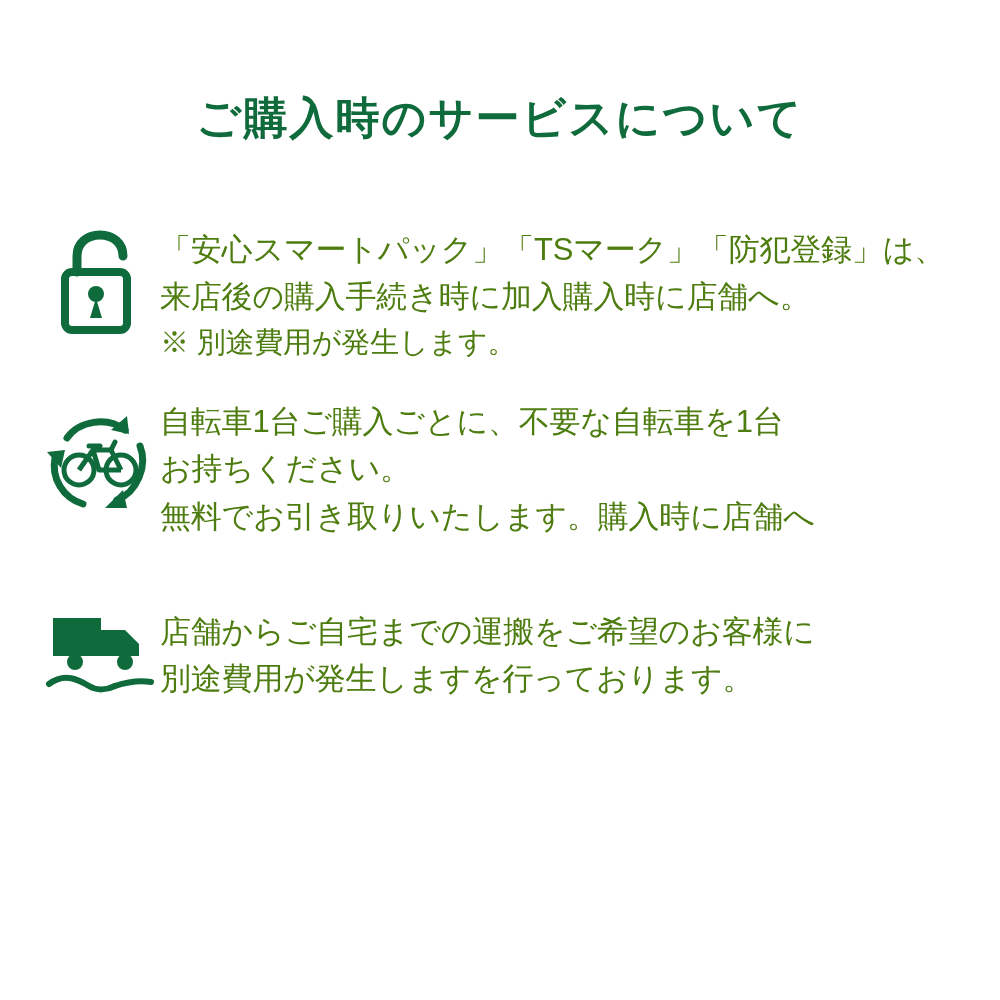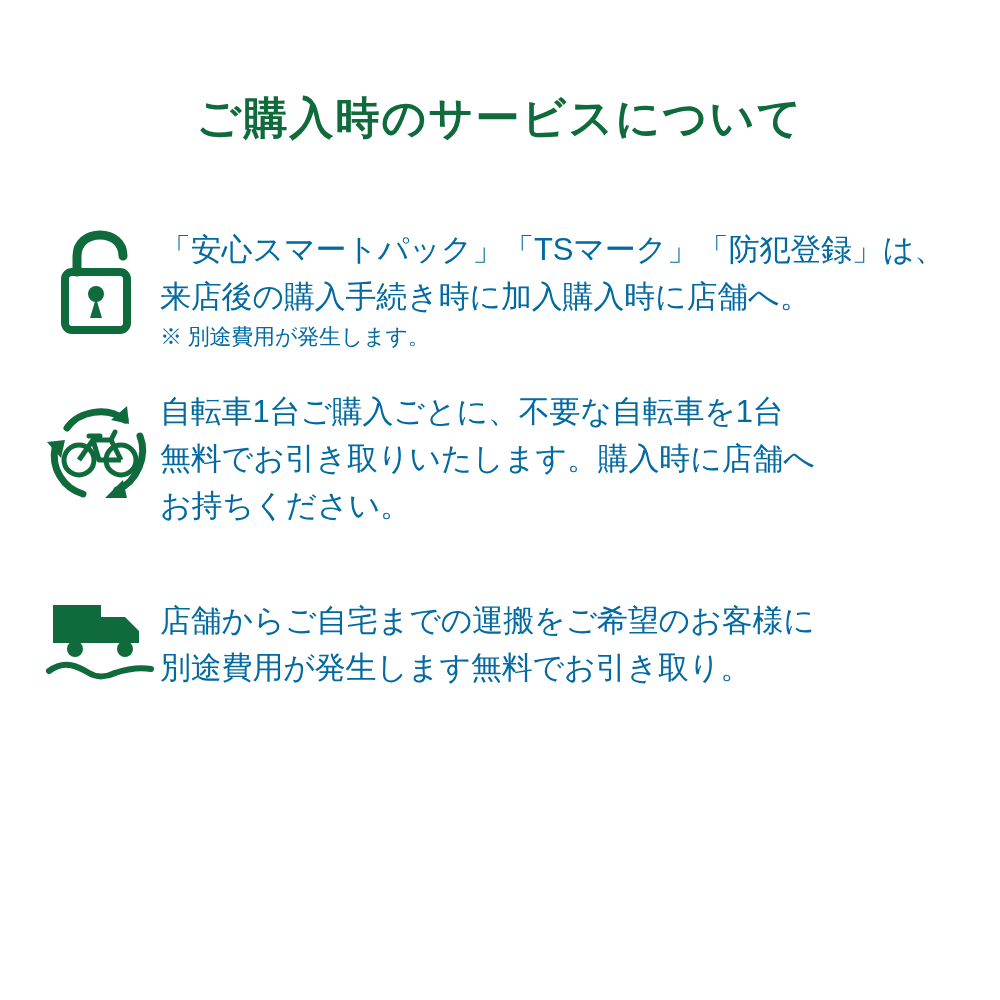--- a/index.html
+++ b/index.html
@@ -48,38 +48,38 @@
     min-width: 120px;
     display: flex;
     justify-content: center;
     align-items: flex-start;
     padding-top: 8px;
   }
   .text-cell {
     flex: 1;
     font-size: 31px;
     line-height: 1.52;
-    color: #0369a1;
+    color: #4d7c0f;
     letter-spacing: -0.2px;
   }
   .line {
     display: block;
     white-space: nowrap;
   }
   .b {
     font-weight: normal;
   }
   .small-note {
-    font-size: 22px;
+    font-size: 29px;
   }
   
   .item-smartpack .icon-cell { padding-top: 4px; }
   .item-recycle { margin-top: 34px; }
   .item-recycle .icon-cell { padding-top: 10px; }
-  .item-service-car { margin-top: 54px; }
+  .item-service-car { margin-top: 54px; align-items: flex-end; }
   .item-service-car .icon-cell { padding-top: 14px; }
   .item-service-car .text-cell { padding-top: 14px; }
   svg { display: block; }
 </style>
 </head>
 <body>
 
 <div class="page">
 
   <div class="title">ご購入時のサービスについて</div>
@@ -125,22 +125,22 @@
             <circle cx="76" cy="62" r="15" stroke="#0f6b3c" stroke-width="5" fill="none"></circle>
             <path d="M34 62 L48 42 L66 42 L76 62" stroke="#0f6b3c" stroke-width="5" fill="none" stroke-linejoin="round"></path>
             <path d="M48 42 L54 62 L76 62" stroke="#0f6b3c" stroke-width="5" fill="none" stroke-linejoin="round"></path>
             <path d="M44 38 L55 38" stroke="#0f6b3c" stroke-width="5" stroke-linecap="round"></path>
             <path d="M66 42 L70 34" stroke="#0f6b3c" stroke-width="5" stroke-linecap="round"></path>
           </svg>
         </span>
       </div>
       <div class="text-cell">
         <span class="line b">自転車1台ご購入ごとに、不要な自転車を1台</span>
+        <span class="line">お持ちください。</span>
         <span class="line"><span class="b">無料でお引き取り</span><span>いたします。購入時に店舗へ</span></span>
-        <span class="line">お持ちください。</span>
       </div>
     </div>
 
     <div class="item item-service-car">
       <div class="icon-cell">
         <span>
           <svg width="110" height="92" viewBox="0 0 110 92" fill="none" xmlns="http://www.w3.org/2000/svg">
 
             <rect x="8" y="8" width="48" height="38" fill="#0f6b3c"></rect>
 
@@ -149,18 +149,18 @@
             <circle cx="30" cy="52" r="8" fill="#0f6b3c"></circle>
             <circle cx="80" cy="52" r="8" fill="#0f6b3c"></circle>
 
             <path d="M4 74 C20 62 34 70 44 76 C52 81 62 80 70 76" stroke="#0f6b3c" stroke-width="6" fill="none" stroke-linecap="round"></path>
             <path d="M70 76 C82 72 94 70 106 72" stroke="#0f6b3c" stroke-width="6" fill="none" stroke-linecap="round"></path>
           </svg>
         </span>
       </div>
       <div class="text-cell">
         <span class="line">店舗からご自宅までの運搬をご希望のお客様に</span>
-        <span class="line"><span class="b">別途費用が発生します</span><span>無料でお引き取り。</span></span>
+        <span class="line"><span class="b">別途費用が発生します</span><span>を行っております。</span></span>
       </div>
     </div>
 
   </div>
 </div>
 
 </body></html>

